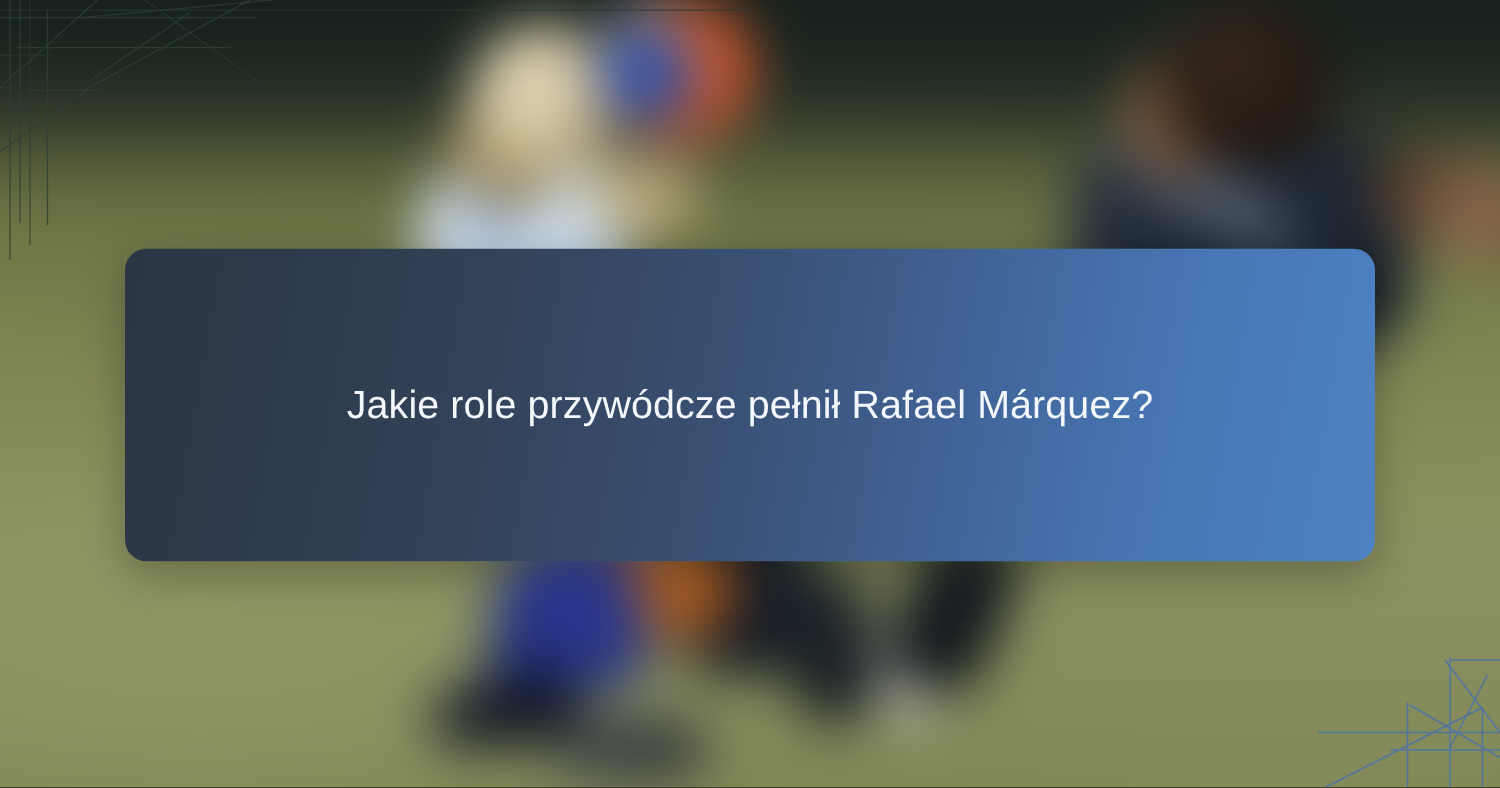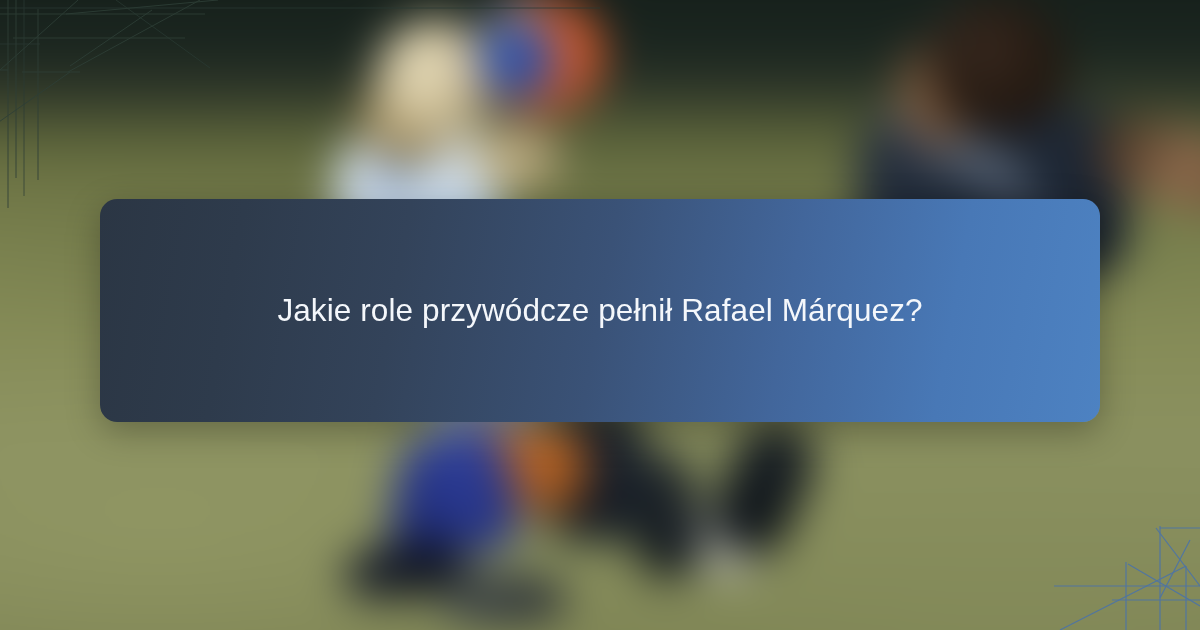--- a/index.html
+++ b/index.html
@@ -182,21 +182,21 @@
     transform:scale(1.08);
   }
 
   
   .deco { position:absolute; inset:0; pointer-events:none; }
 
   
   .card {
     position:absolute;
     left:100px; top:199px;
-    width:1000px; height:223px;
+    width:1000px; height:250px;
     border-radius:17px;
     background:linear-gradient(100deg,
         #2b3644 0%,
         #2e3b4c 14%,
         #33435a 30%,
         #3a5277 50%,
         #426architecture 0%,
         #42669b 68%,
         #4878b6 84%,
         #4d82c2 100%);

